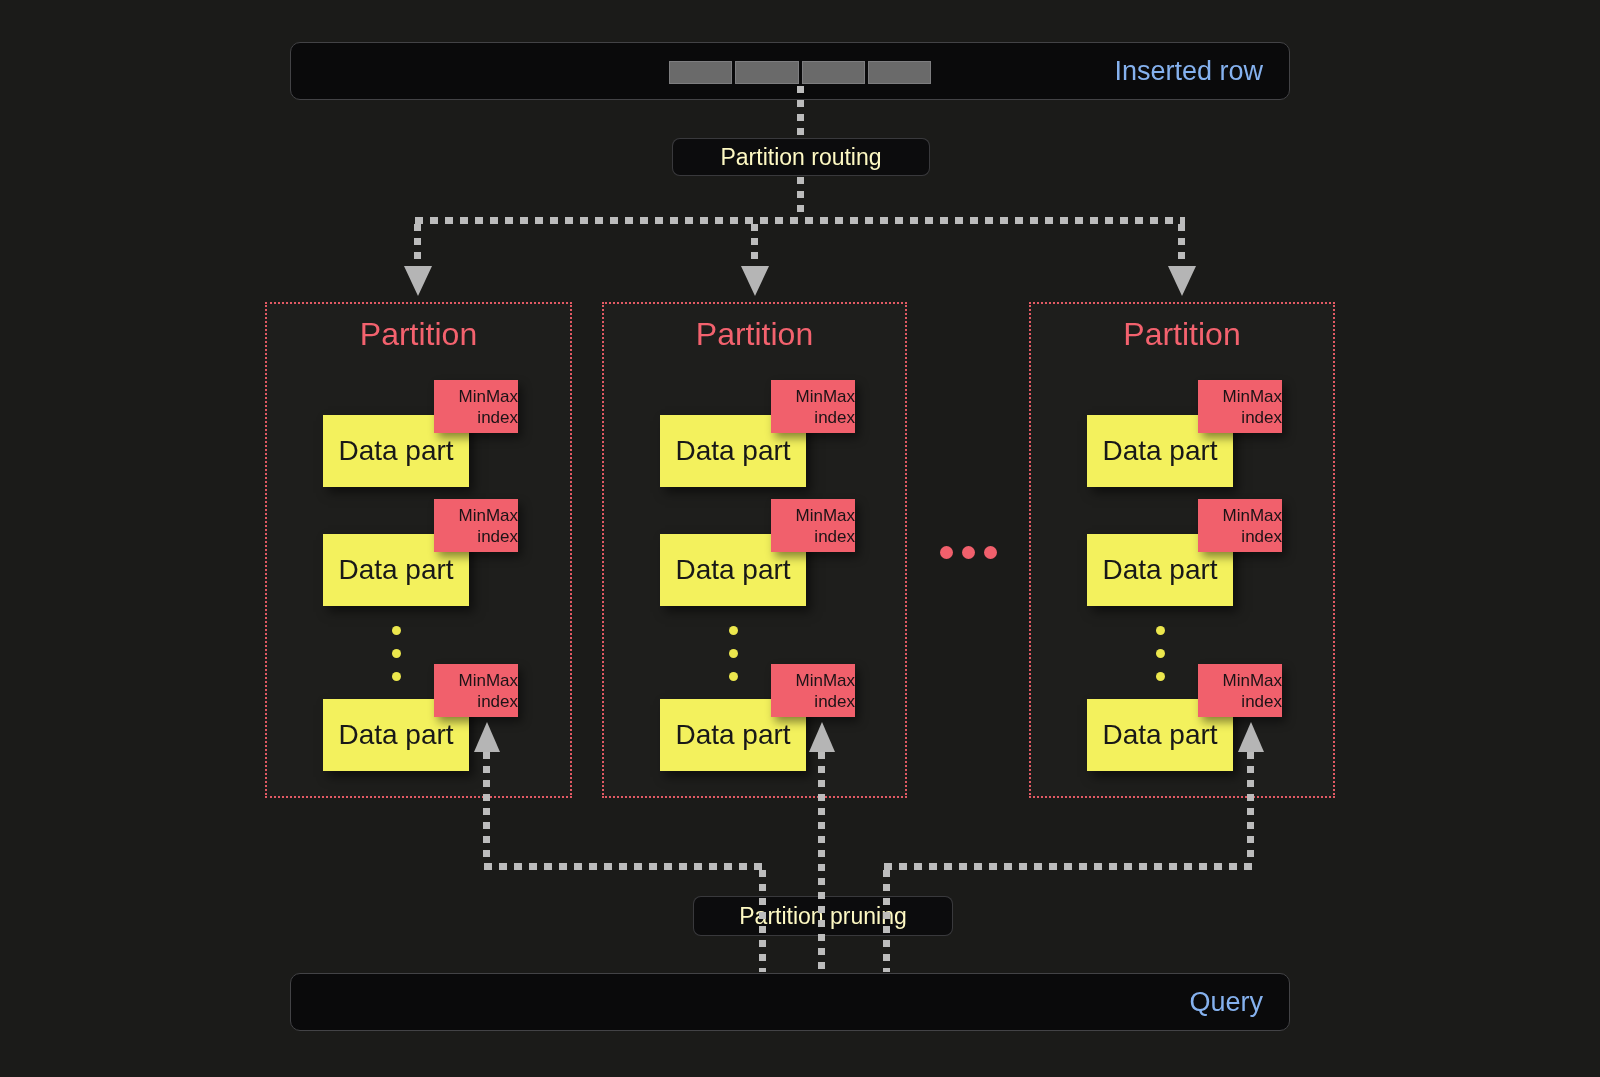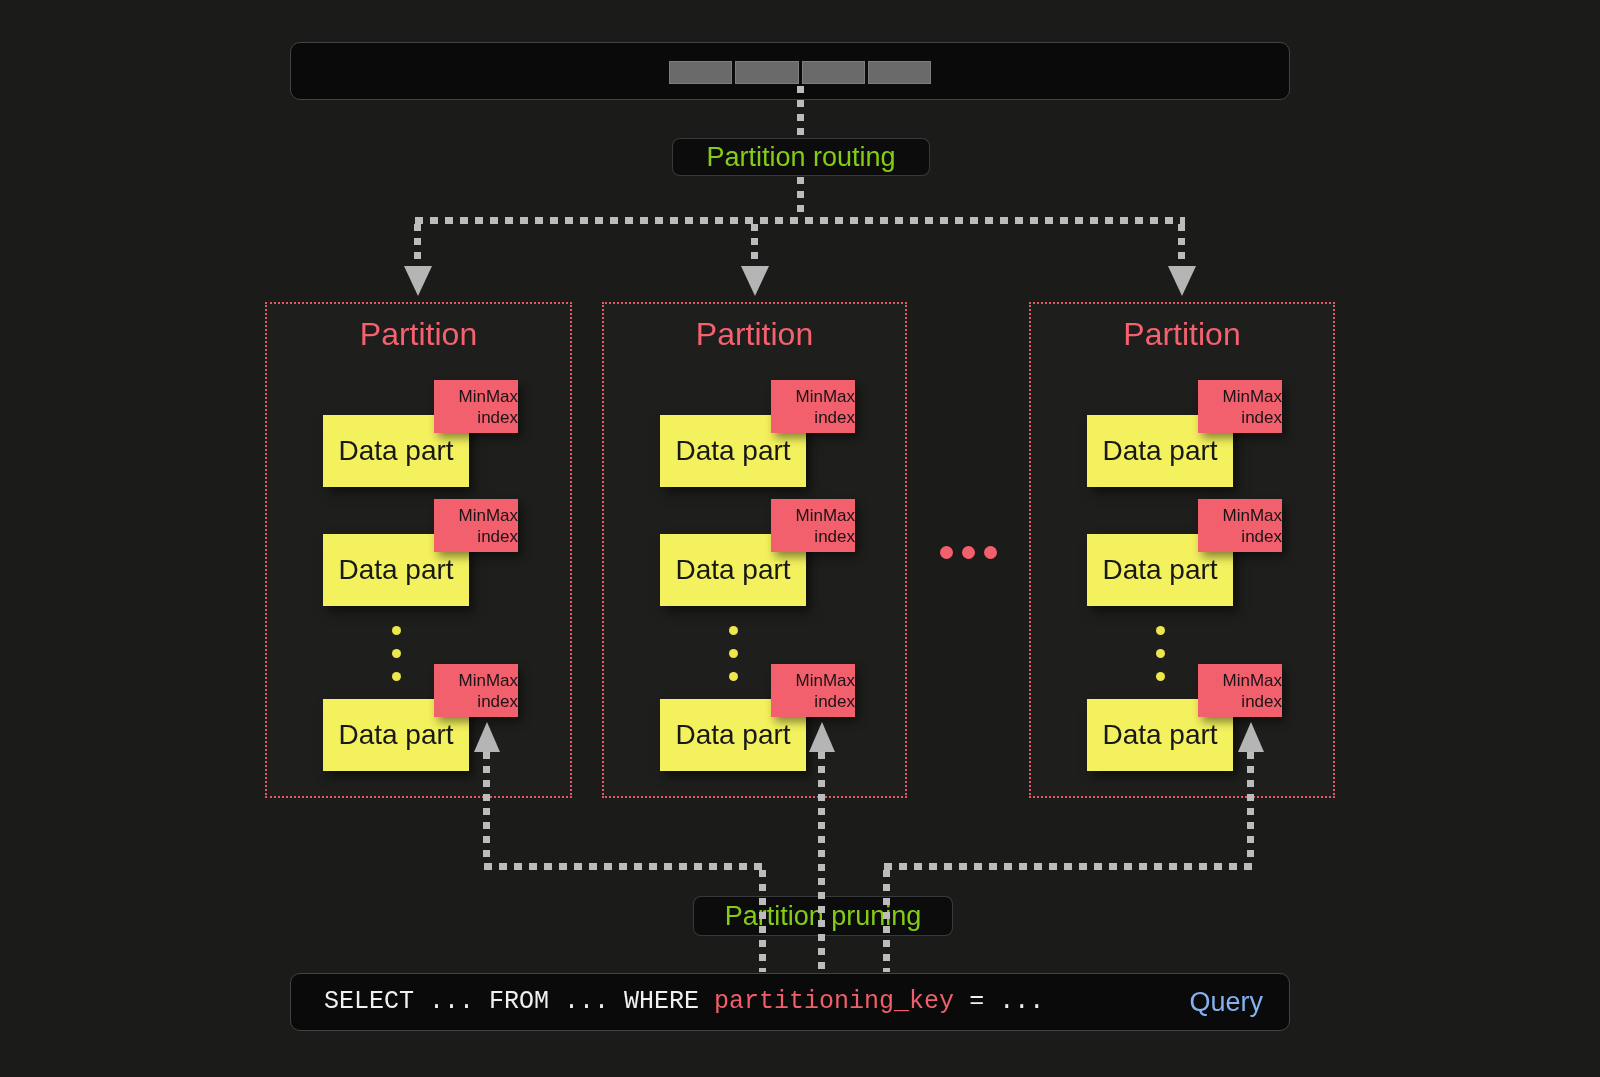--- a/index.html
+++ b/index.html
@@ -21,21 +21,21 @@
     color:#85b1ee;font-size:27px;z-index:6;
   }
   
   .cells{position:absolute;left:378px;top:18px;width:262px;height:23px;display:flex;gap:3px;}
   .cell{flex:1;background:#6a6a6a;box-shadow:inset 0 0 0 1px #7e7e80;}
   
   .labelbox{
     position:absolute;background:#0c0c0d;border:1px solid rgba(95,95,100,.55);
     border-radius:8px;box-sizing:border-box;z-index:4;text-align:center;
   }
-  .labelbox .ltext{position:relative;z-index:6;color:#84cc16;font-size:27px;}
+  .labelbox .ltext{position:relative;z-index:6;color:#fef9c3;font-size:23px;}
   #routing-box{left:672px;top:138px;width:258px;height:38px;line-height:36px;}
   #pruning-box{left:693px;top:896px;width:260px;height:40px;line-height:38px;}
   
   .vdash{position:absolute;width:7px;z-index:5;
     background-image:repeating-linear-gradient(to bottom,#bcbcbc 0 7px,transparent 7px 14px);}
   .hdash{position:absolute;height:7px;z-index:5;
     background-image:repeating-linear-gradient(to right,#bcbcbc 0 8px,transparent 8px 15px);}
   .downhead{position:absolute;width:0;height:0;z-index:5;
     border-left:14px solid transparent;border-right:14px solid transparent;
     border-top:30px solid #b5b5b5;}
@@ -109,20 +109,21 @@
 
 <div id="canvas">
 
   <div class="bigbox" id="inserted-box">
     <div class="cells">
       <div class="cell"></div>
       <div class="cell"></div>
       <div class="cell"></div>
       <div class="cell"></div>
     </div>
+    <span class="bluelabel">Inserted row</span>
   </div>
 
   <div class="vdash" id="stem-top"></div>
   <div class="labelbox" id="routing-box">
     <span class="ltext">Partition routing</span>
   </div>
   <div class="vdash" id="stem-mid"></div>
   <div class="hdash" id="branch"></div>
   <div class="vdash drop1"></div>
   <div class="vdash drop2"></div>
@@ -191,17 +192,16 @@
   <div class="hdash" id="hseg1"></div>
   <div class="hdash" id="hseg2"></div>
   <div class="vdash" id="dropA"></div>
   <div class="vdash" id="dropB"></div>
 
   <div class="labelbox" id="pruning-box">
     <span class="ltext">Partition pruning</span>
   </div>
 
   <div class="bigbox" id="query-box">
-    <div class="qtext"><span>SELECT ... FROM ... WHERE </span><span class="qkey">partitioning_key</span><span> = ...</span></div>
     <span class="bluelabel">Query</span>
   </div>
 
 </div>
 
 </body></html>

